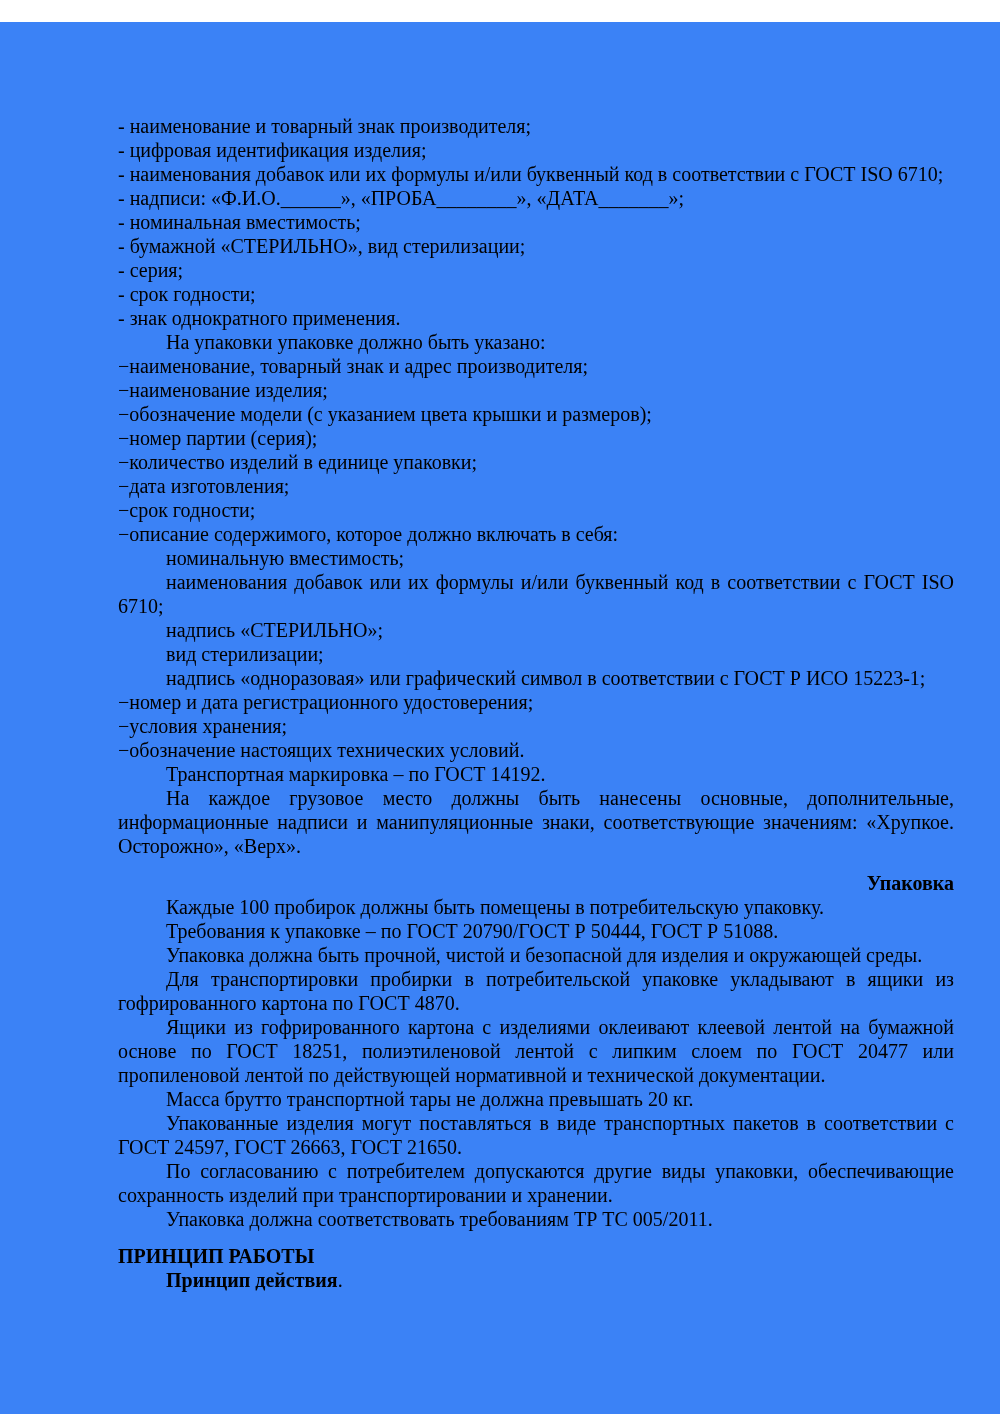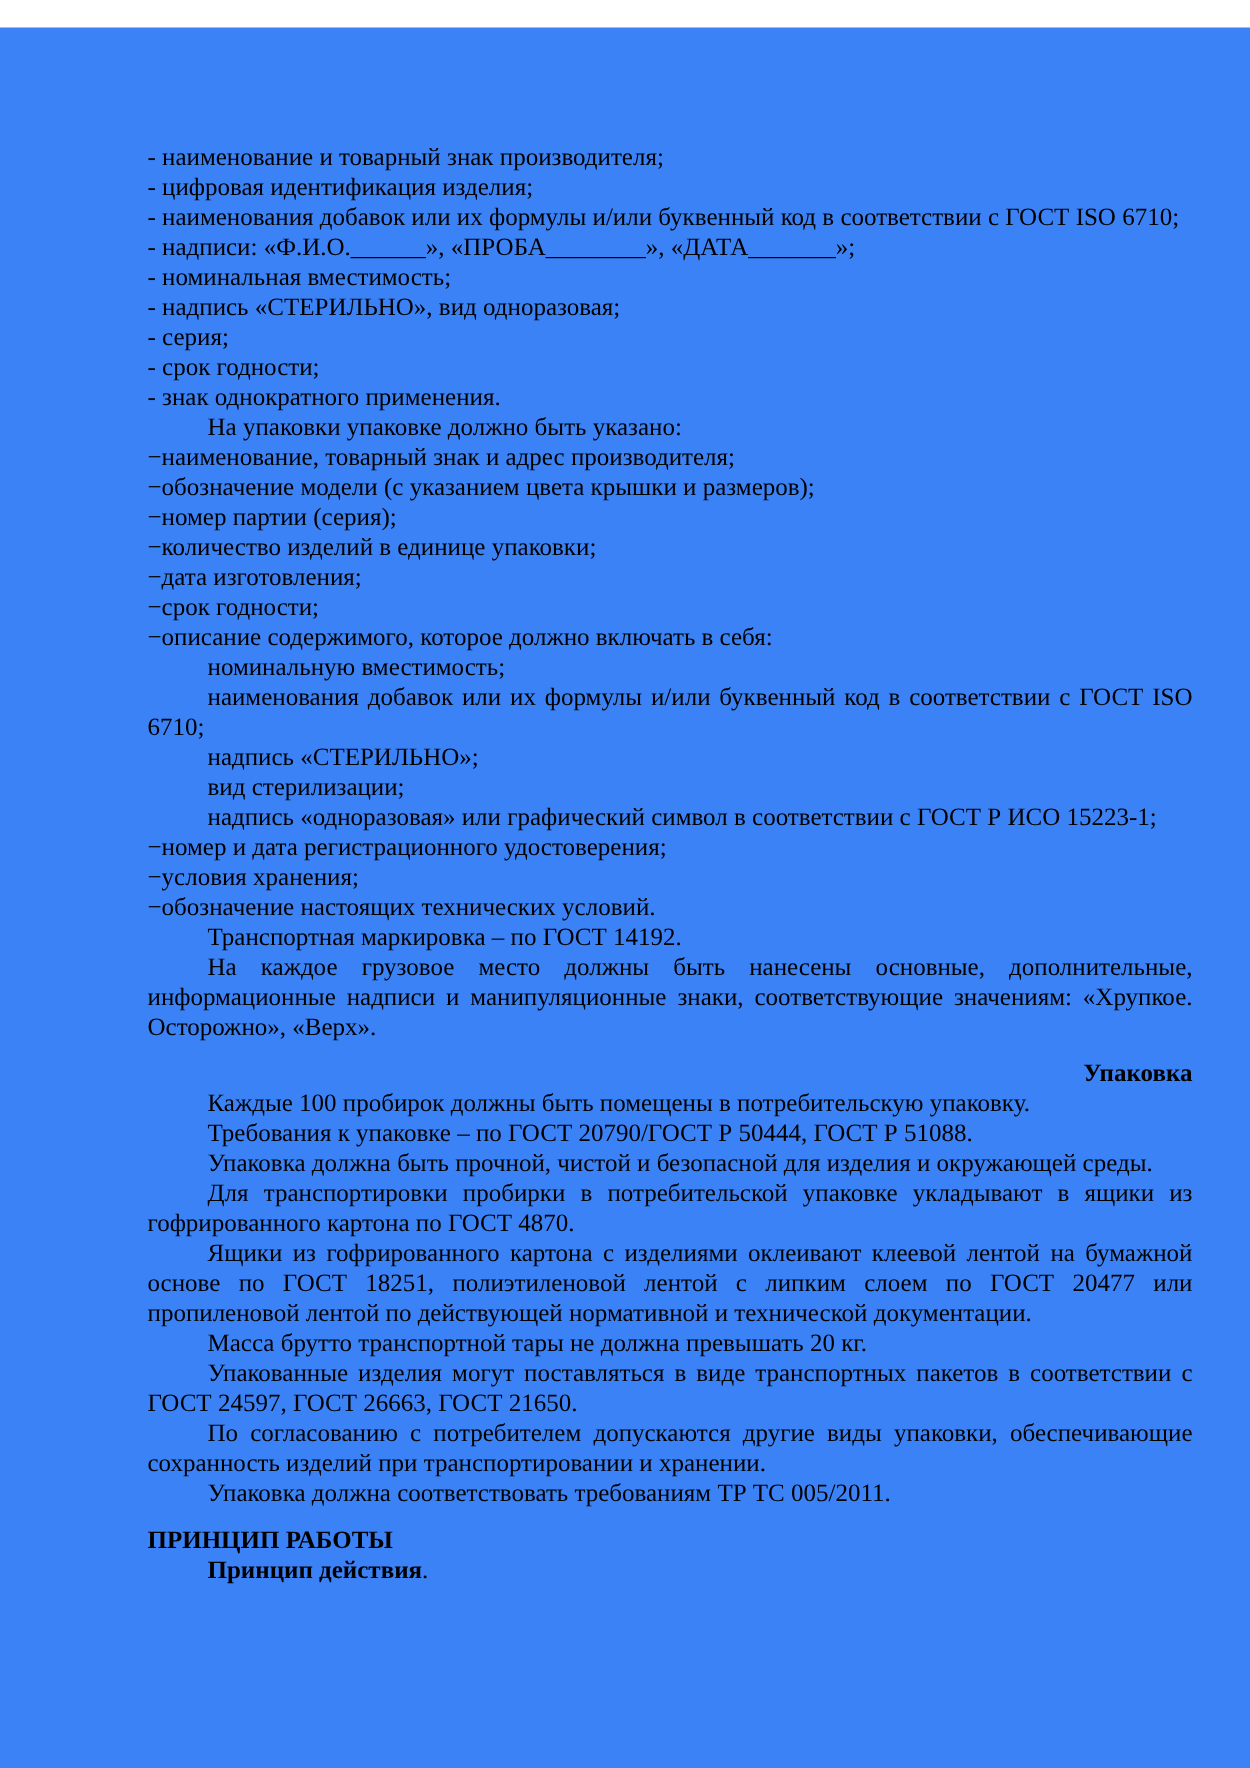--- a/index.html
+++ b/index.html
@@ -52,26 +52,27 @@
 </head>
 <body>
 
 <div class="page">
   <div class="doc">
       <p>- наименование и товарный знак производителя;</p>
       <p>- цифровая идентификация изделия;</p>
       <p>- наименования добавок или их формулы и/или буквенный код в соответствии с ГОСТ ISO 6710;</p>
       <p>- надписи: «Ф.И.О.______», «ПРОБА________», «ДАТА_______»;</p>
       <p>- номинальная вместимость;</p>
-      <p>- надпись «СТЕРИЛЬНО», вид одноразовая;</p>
+      <p>- бумажной «СТЕРИЛЬНО», вид стерилизации;</p>
       <p>- серия;</p>
       <p>- срок годности;</p>
       <p>- знак однократного применения.</p>
       <p class="ind">На упаковки упаковке должно быть указано:</p>
       <p>−наименование, товарный знак и адрес производителя;</p>
+      <p>−наименование изделия;</p>
       <p>−обозначение модели (с указанием цвета крышки и размеров);</p>
       <p>−номер партии (серия);</p>
       <p>−количество изделий в единице упаковки;</p>
       <p>−дата изготовления;</p>
       <p>−срок годности;</p>
       <p>−описание содержимого, которое должно включать в себя:</p>
       <p class="ind">номинальную вместимость;</p>
       <p class="ind">наименования добавок или их формулы и/или буквенный код в соответствии с ГОСТ ISO 6710;</p>
       <p class="ind">надпись «СТЕРИЛЬНО»;</p>
       <p class="ind">вид стерилизации;</p>

